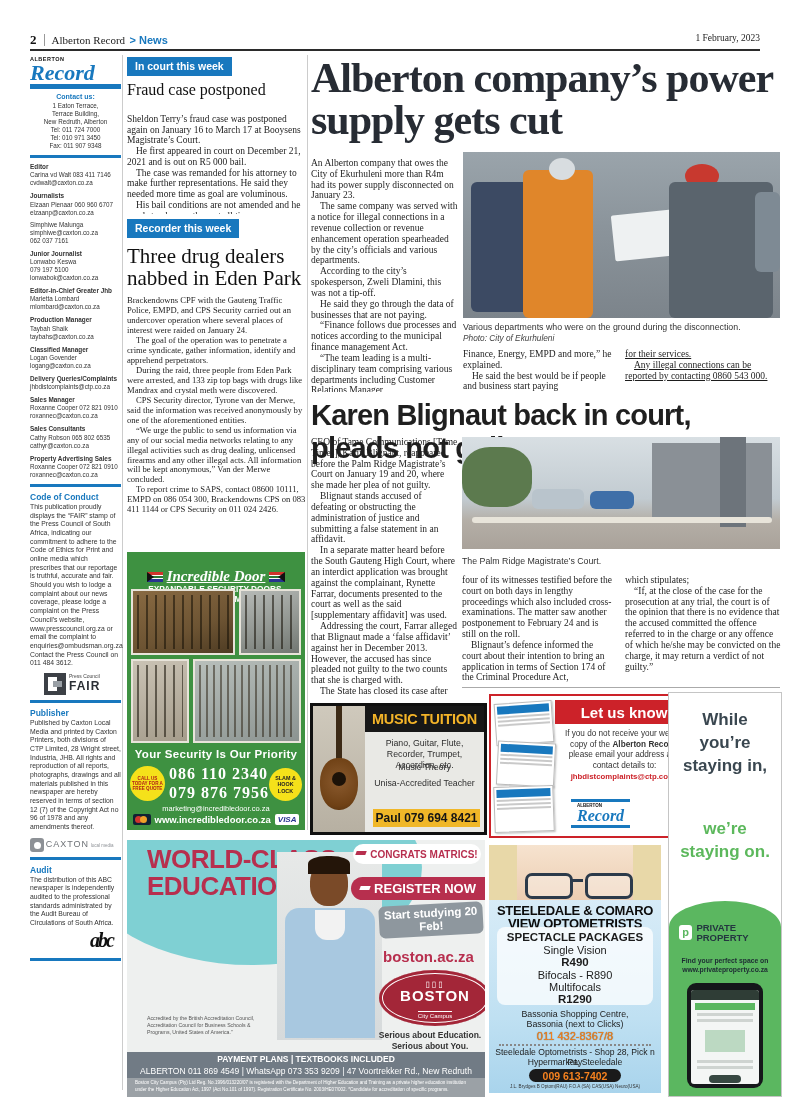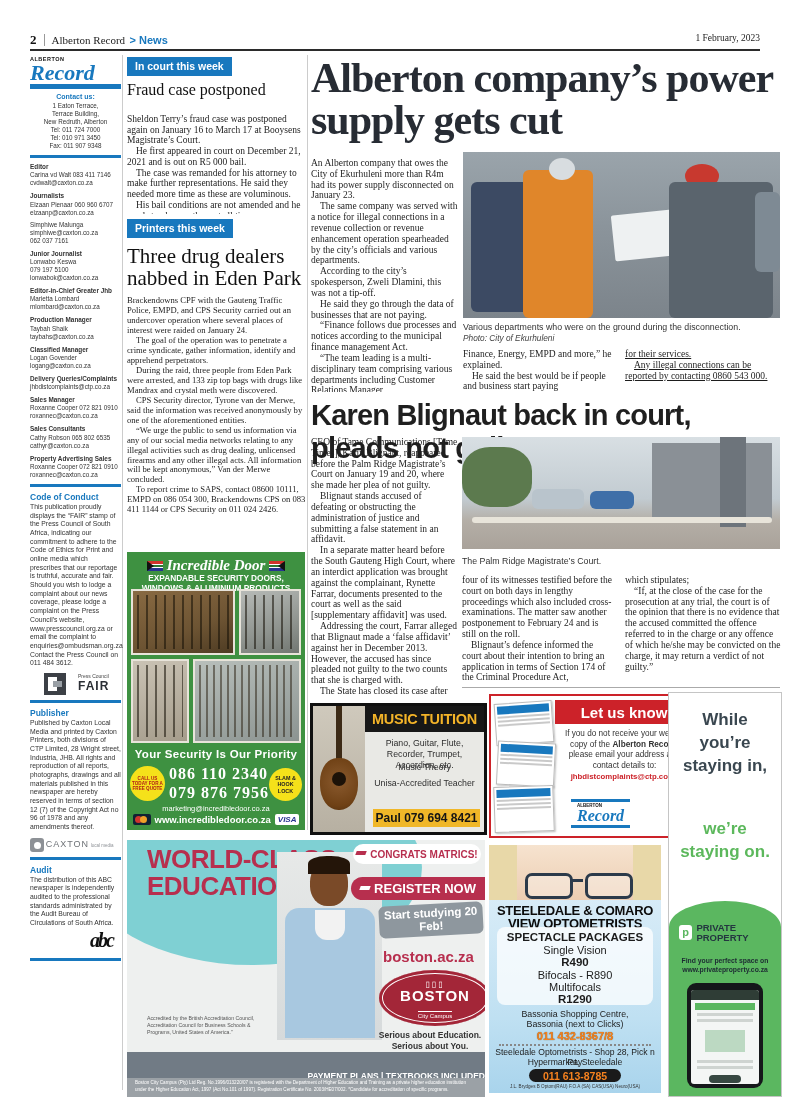--- a/index.html
+++ b/index.html
@@ -25,21 +25,21 @@
   .masthead{border-bottom:5px solid #1878be;padding-bottom:1px;margin-bottom:4px;}
   .mh-region{display:inline-block;font-size:5.5px;font-weight:bold;color:#111;letter-spacing:.5px;}
   .mh-name{font-family:"Liberation Serif",serif;font-style:italic;font-weight:bold;
            font-size:22px;color:#1878be;line-height:.9;}
   .sb-rule{border-bottom:3px solid #1878be;margin:5px 0;}
   .sb-center{text-align:center;}
   .sb-h{font-weight:bold;color:#1878be;font-size:7px;}
   .sb-role{font-weight:bold;color:#333;margin-top:5px;font-size:6.4px;}
   .sb-heading{font-weight:bold;color:#1878be;font-size:8.5px;margin-top:2px;}
   .sb-body{font-size:6.8px;}
-  .fairlogo{margin:5px 0 2px 14px;display:flex;align-items:center;gap:12px;}
+  .fairlogo{margin:5px 0 2px 14px;display:flex;align-items:center;gap:3px;}
   .fair-sq{width:22px;height:22px;background:#3c4046;position:relative;}
   .fair-sq:before{content:"";position:absolute;left:4px;top:4px;width:9px;height:14px;background:#fff;}
   .fair-sq:after{content:"";position:absolute;left:9px;top:8px;width:9px;height:6px;background:#9aa0a6;}
   .fair-txt1{font-size:5px;color:#444;}
   .fair-txt2{font-weight:bold;font-size:12px;color:#2b2f35;letter-spacing:1px;}
   .caxlogo{margin:6px 0 2px 0;}
   .cax-sq{display:inline-block;width:14px;height:14px;background:#8d9196;border-radius:3px;position:relative;vertical-align:middle;}
   .cax-sq:before{content:"";position:absolute;left:4px;top:4px;width:7px;height:7px;background:#fff;border-radius:50%;}
   .cax-txt{font-size:9px;color:#6e7277;letter-spacing:1px;vertical-align:middle;}
   .cax-sub{font-size:4.5px;color:#8d9196;}
@@ -64,21 +64,21 @@
   
   .photo1{background:linear-gradient(180deg,#9aa4ab 0%,#8b949b 45%,#7c848b 100%);position:absolute;}
   .ph-shape{position:absolute;border-radius:6px;}
   .photo2{background:linear-gradient(180deg,#d8dfe3 0%,#c2cbd1 55%,#b4aea6 75%,#a9a29a 100%);position:absolute;}
 
   
   .adbox{position:absolute;}
 
   
   .incred{background:#3e9141;color:#fff;}
-  .inc-head{display:flex;align-items:center;justify-content:center;gap:4px;padding-top:5px;}
+  .inc-head{display:flex;align-items:center;justify-content:center;gap:4px;padding-top:16px;text-decoration:underline;}
   .inc-title{font-family:"Liberation Serif",serif;font-style:italic;font-weight:bold;font-size:15px;}
   .flag{width:16px;height:10px;background:linear-gradient(180deg,#d0342c 0 30%,#fff 30% 40%,#2d7a35 40% 60%,#fff 60% 70%,#27338f 70% 100%);position:relative;}
   .flag:before{content:"";position:absolute;left:0;top:0;border-left:7px solid #111;border-top:5px solid transparent;border-bottom:5px solid transparent;}
   .inc-sub{text-align:center;font-weight:bold;font-size:8.3px;line-height:1.15;}
   .inc-ph{position:absolute;background:linear-gradient(160deg,#8a6b43 0%,#6d5433 60%,#4c3a22 100%);
           box-shadow:inset 0 0 0 2px #e8e4da;}
   .inc-ph.gray{background:linear-gradient(160deg,#b9bcb9 0%,#8f948f 60%,#6f746f 100%);}
   .inc-bars{position:absolute;inset:6px;background:repeating-linear-gradient(90deg,rgba(20,15,5,.55) 0 2px,transparent 2px 9px);}
   .inc-slogan{text-align:center;font-weight:bold;font-size:11.5px;letter-spacing:.3px;}
   .inc-num{font-family:"Liberation Serif",serif;font-weight:bold;font-size:16px;letter-spacing:1px;line-height:1.2;}
@@ -148,37 +148,37 @@
   .b-register{left:224px;top:37px;width:134px;height:23px;background:#b72f4e;color:#fff;font-size:13px;border-radius:12px 0 0 12px;}
   .b-start{left:252px;top:64px;width:104px;height:32px;background:#8e979e;color:#fff;font-size:11.5px;line-height:1.1;
            transform:rotate(-3deg);border-radius:6px;text-align:center;}
   .b-web{position:absolute;left:256px;top:108px;font-weight:bold;font-size:15px;color:#b72f4e;}
   .b-logo{position:absolute;left:252px;top:130px;width:112px;height:56px;background:#a32638;border-radius:50%;
           box-shadow:inset 0 0 0 3px #a32638, inset 0 0 0 4px #fff;color:#fff;text-align:center;padding-top:12px;box-sizing:border-box;}
   .b-logo .cols{font-size:8px;letter-spacing:2px;line-height:.8;}
   .b-logo .nm{font-weight:bold;font-size:15px;letter-spacing:1px;line-height:1.05;}
   .b-logo .cc{font-size:6px;border-top:1px solid #fff;display:inline-block;padding-top:1px;}
   .b-slogan{position:absolute;left:238px;top:190px;width:130px;text-align:center;font-weight:bold;font-size:8.5px;color:#333;line-height:1.25;}
-  .b-band{position:absolute;left:0;right:0;top:212px;height:32px;background:#717b85;color:#fff;text-align:right;font-size:8.5px;line-height:1.4;padding-top:19px;box-sizing:border-box;}
+  .b-band{position:absolute;left:0;right:0;top:212px;height:32px;background:#717b85;color:#fff;text-align:center;font-size:8.5px;line-height:1.4;padding-top:2px;box-sizing:border-box;}
   .b-band .l1{font-weight:bold;}
   .b-fine{position:absolute;left:0;right:0;top:238px;height:19px;background:#9ba1a6;color:#fff;font-size:4.6px;line-height:1.5;padding:2px 8px;box-sizing:border-box;}
   .cap-icon{display:inline-block;width:10px;height:6px;position:relative;}
   .cap-icon:before{content:"";position:absolute;left:0;top:0;width:10px;height:4px;background:currentColor;transform:skewX(-20deg);}
 
   
   .opto{background:linear-gradient(180deg,#e3f1fa 0%,#bfe0f2 70%,#a9d4ec 100%);}
   .o-face{position:absolute;left:0;right:0;top:0;height:55px;background:linear-gradient(180deg,#f6e3cf,#eccdb2);}
   .o-hairL{position:absolute;left:0;top:0;width:28px;height:55px;background:#e8d8a8;}
   .o-hairR{position:absolute;right:0;top:0;width:28px;height:55px;background:#e8d8a8;}
   .o-lens{position:absolute;top:28px;width:42px;height:20px;border:3px solid #2c3a4a;border-radius:7px;background:rgba(255,255,255,.35);}
   .o-bridge{position:absolute;top:34px;left:82px;width:12px;height:3px;background:#2c3a4a;}
   .o-title{position:absolute;left:0;right:0;text-align:center;font-weight:bold;font-size:13px;color:#0c0c0c;letter-spacing:-.3px;line-height:1;}
   .o-box{position:absolute;left:8px;right:8px;top:82px;height:78px;background:rgba(255,255,255,.75);border-radius:8px;}
   .o-line{position:absolute;left:0;right:0;text-align:center;color:#1c1c1c;}
-  .o-orange{color:#f6821f;font-weight:bold;text-shadow:0 0 1px #663c00;}
+  .o-orange{color:#f6821f;font-weight:normal;text-shadow:0 0 1px #663c00;}
   .o-dots{position:absolute;left:10px;right:10px;border-top:2px dotted #888;}
   .o-pill{position:absolute;left:40px;right:40px;height:13px;background:#1a1a1a;border-radius:7px;color:#f6821f;
           font-weight:bold;font-size:10.5px;display:flex;align-items:center;justify-content:center;}
   .o-fine{position:absolute;left:0;right:0;text-align:center;font-size:4.6px;color:#333;}
 </style>
 </head>
 <body>
 
 <div class="page">
 
@@ -295,24 +295,24 @@
     </div>
     <div class="sb-rule"></div>
   </aside>
 
   <section>
     <div class="abs badge" style="left:127px;top:57px;">In court this week</div>
     <h2 class="abs court-h1" style="left:127px;top:82px;width:178px;margin:0;font-weight:normal;">Fraud case postponed</h2>
     <div class="abs bodytxt clip" style="left:127px;top:114px;width:179px;height:100px;font-size:9.5px;line-height:1.13;">
       <p>Sheldon Terry’s fraud case was postponed again on January 16 to March 17 at Booysens Magistrate’s Court.</p>
       <p>He first appeared in court on December 21, 2021 and is out on R5 000 bail.</p>
-      <p>The case was remanded for his attorney to make further representations. He said they needed more time as these are voluminous.</p>
+      <p>The case was remanded for his attorney to make further representations. He said they needed more time as goal are voluminous.</p>
       <p>His bail conditions are not amended and he needs to observe them at all times.</p>
     </div>
-    <div class="abs badge" style="left:127px;top:219px;">Printers this week</div>
+    <div class="abs badge" style="left:127px;top:219px;">Recorder this week</div>
     <h2 class="abs court-h2" style="left:127px;top:245px;width:178px;margin:0;font-weight:normal;">Three drug dealers nabbed in Eden Park</h2>
     <div class="abs bodytxt clip" style="left:127px;top:296px;width:179px;height:248px;font-size:8.6px;line-height:1.16;">
       <p>Brackendowns CPF with the Gauteng Traffic Police, EMPD, and CPS Security carried out an undercover operation where several places of interest were raided on January 24.</p>
       <p>The goal of the operation was to penetrate a crime syndicate, gather information, identify and apprehend perpetrators.</p>
       <p>During the raid, three people from Eden Park were arrested, and 133 zip top bags with drugs like Mandrax and crystal meth were discovered.</p>
       <p>CPS Security director, Tyrone van der Merwe, said the information was received anonymously by one of the aforementioned entities.</p>
       <p>“We urge the public to send us information via any of our social media networks relating to any illegal activities such as drug dealing, unlicensed firearms and any other illegal acts. All information will be kept anonymous,” Van der Merwe concluded.</p>
       <p>To report crime to SAPS, contact 08600 10111, EMPD on 086 054 300, Brackendowns CPS on 083 411 1144 or CPS Security on 011 024 2426.</p>
     </div>
   </section>
@@ -541,17 +541,17 @@
     <div class="o-line" style="top:111px;font-weight:bold;font-size:11.5px;">R490</div>
     <div class="o-line" style="top:124px;font-size:11px;">Bifocals - R890</div>
     <div class="o-line" style="top:136px;font-size:11px;">Multifocals</div>
     <div class="o-line" style="top:148px;font-weight:bold;font-size:11.5px;">R1290</div>
     <div class="o-line" style="top:164px;font-size:8.8px;">Bassonia Shopping Centre,</div>
     <div class="o-line" style="top:174px;font-size:8.8px;">Bassonia (next to Clicks)</div>
     <div class="o-line o-orange" style="top:185px;font-size:11px;">011 432-8367/8</div>
     <div class="o-dots" style="top:199px;"></div>
     <div class="o-line" style="top:202px;font-size:8.6px;">Steeledale Optometrists - Shop 28, Pick n Pay</div>
     <div class="o-line" style="top:212px;font-size:8.6px;">Hypermarket, Steeledale</div>
-    <div class="o-pill" style="top:224px;">011 613-8785</div>
+    <div class="o-pill" style="top:224px;">009 613-7402</div>
     <div class="o-fine" style="top:239px;">J.L. Brydges B Optom(RAU) F.O.A (SA) CAS(USA) Neuro(USA)</div>
   </div>
 
 </div>
 
 </body></html>

